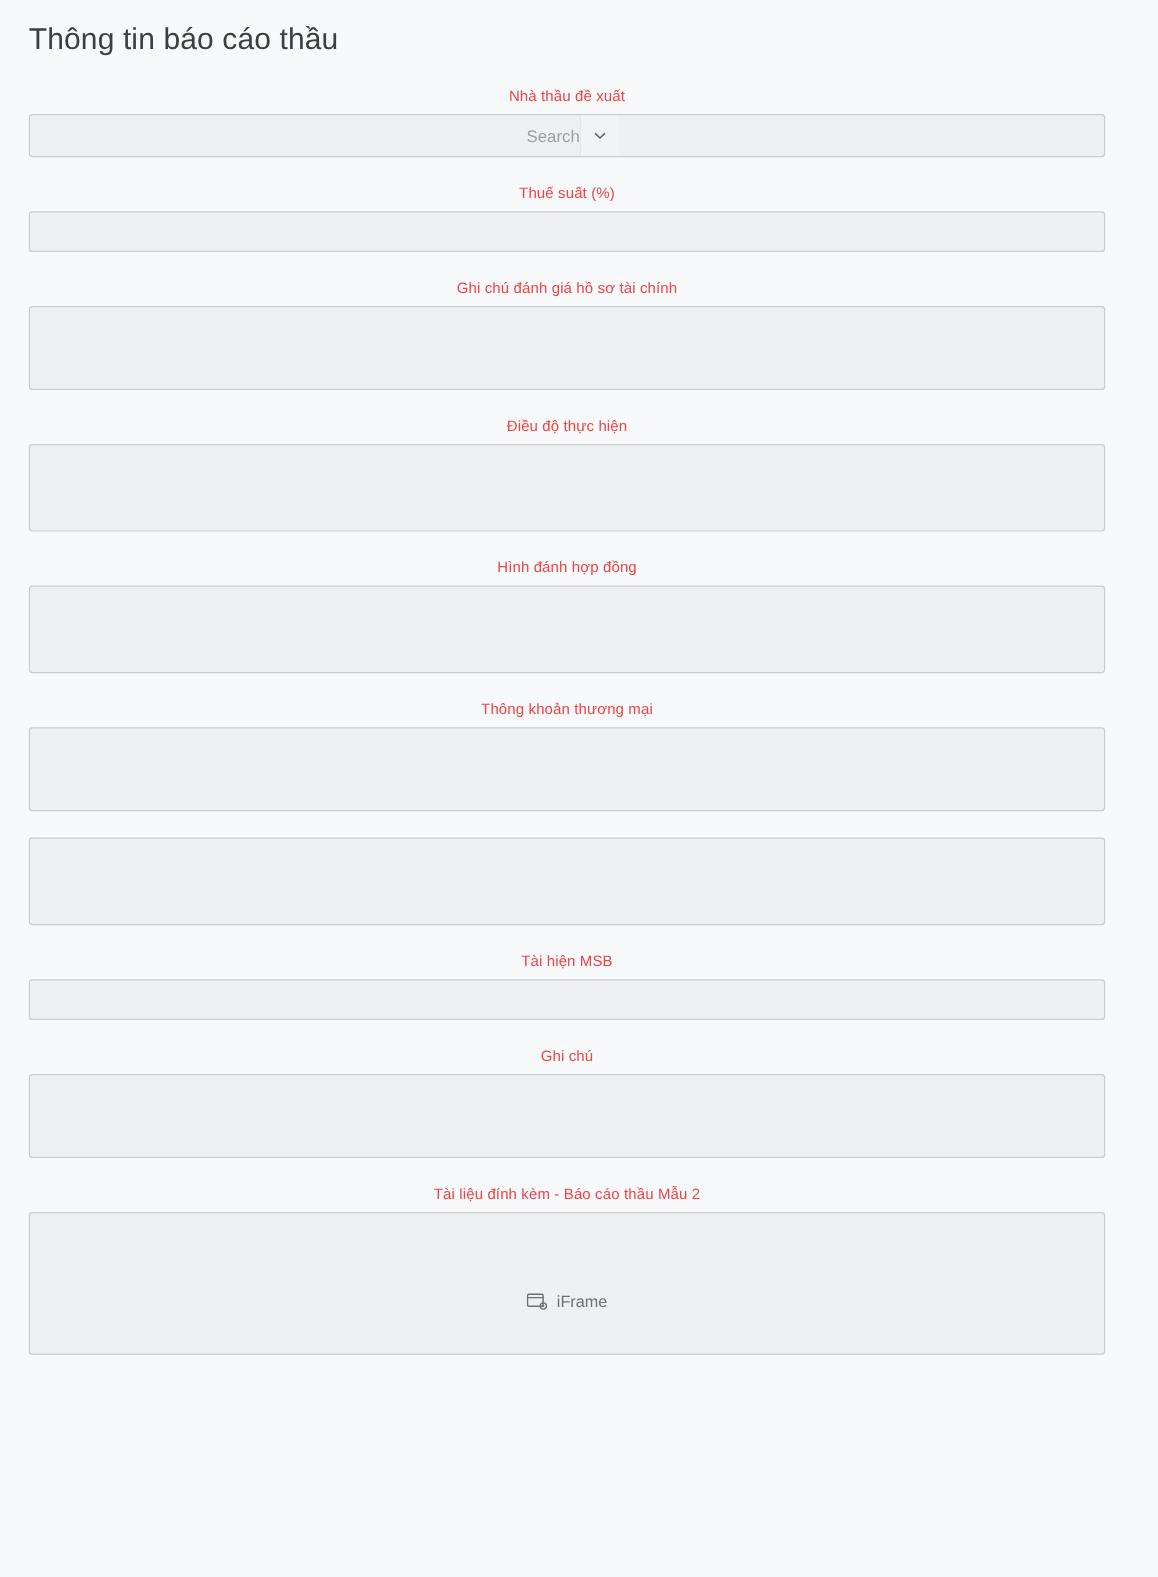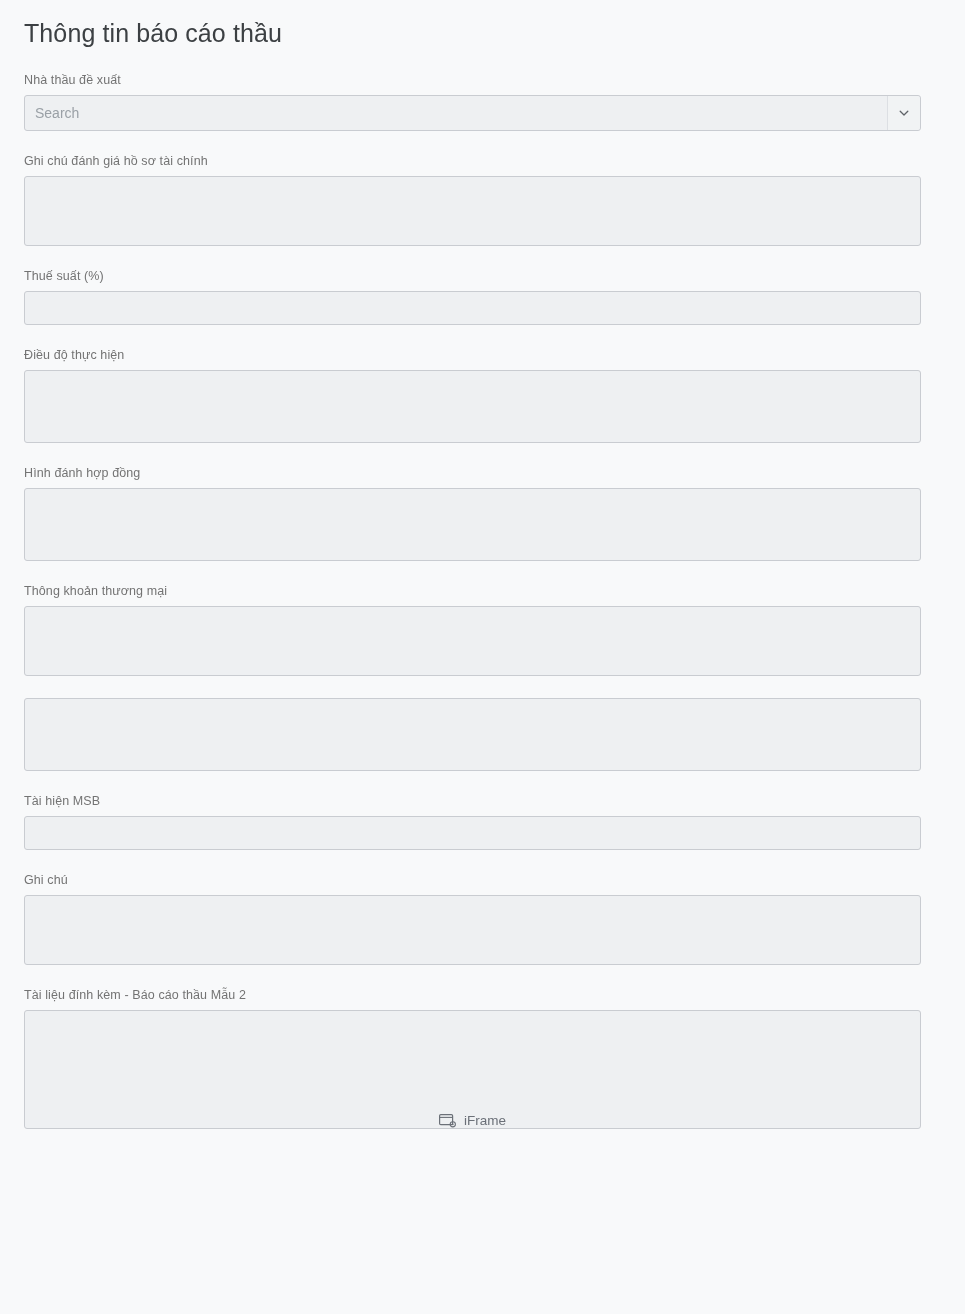--- a/index.html
+++ b/index.html
@@ -26,43 +26,44 @@
     margin: 0;
     padding: 16px 0 0 0;
     line-height: 34px;
     letter-spacing: 0.1px;
   }
   .field {
     margin-top: 22px;
   }
   .field-label {
     font-size: 12.5px;
-    color: #737373;
+    color: #ef4444;
     line-height: 16px;
     margin-bottom: 7px;
     letter-spacing: 0.1px;
+    text-align: center;
   }
   .input-box {
     background: #eef0f2;
     border: 1px solid #c9ccd1;
     border-radius: 3px;
     height: 34px;
     box-sizing: border-box;
     width: 100%;
   }
   .select-box {
     background: #eef0f2;
     border: 1px solid #c9ccd1;
     border-radius: 3px;
     height: 36px;
     box-sizing: border-box;
     width: 100%;
     display: flex;
     align-items: center;
-    justify-content: space-between;
+    justify-content: center;
     padding: 0 0 0 10px;
   }
   .select-placeholder {
     font-size: 14px;
     color: #9aa0a6;
     line-height: 18px;
   }
   .select-arrow {
     width: 32px;
     height: 34px;
@@ -84,21 +85,21 @@
   .ta-70 { height: 70px; }
   .ta-73 { height: 73px; }
   .iframe-box {
     background: #eef0f2;
     border: 1px solid #c9ccd1;
     border-radius: 3px;
     box-sizing: border-box;
     width: 100%;
     height: 119px;
     display: flex;
-    align-items: flex-end;
+    align-items: center;
     justify-content: center;
     padding-top: 30px;
   }
   .iframe-inner {
     display: flex;
     align-items: center;
     gap: 8px;
     color: #6b7078;
     font-size: 13.5px;
   }
@@ -118,27 +119,27 @@
       <span class="select-placeholder">Search</span>
       <span class="select-arrow">
         <svg width="12" height="12" viewBox="0 0 12 12" aria-hidden="true">
           <path d="M2.2 4.2 L6 8 L9.8 4.2" fill="none" stroke="#5f6368" stroke-width="1.3" stroke-linecap="round" stroke-linejoin="round"></path>
         </svg>
       </span>
     </div>
   </div>
 
   <div class="field">
-    <div class="field-label">Ghi chú đánh giá hồ sơ tài chính</div>
-    <div class="textarea-box ta-70"></div>
+    <div class="field-label">Thuế suất (%)</div>
+    <div class="input-box"></div>
   </div>
 
   <div class="field">
-    <div class="field-label">Thuế suất (%)</div>
-    <div class="input-box"></div>
+    <div class="field-label">Ghi chú đánh giá hồ sơ tài chính</div>
+    <div class="textarea-box ta-70"></div>
   </div>
 
   <div class="field">
     <div class="field-label">Điều độ thực hiện</div>
     <div class="textarea-box ta-73"></div>
   </div>
 
   <div class="field">
     <div class="field-label">Hình đánh hợp đồng</div>
     <div class="textarea-box ta-73"></div>

